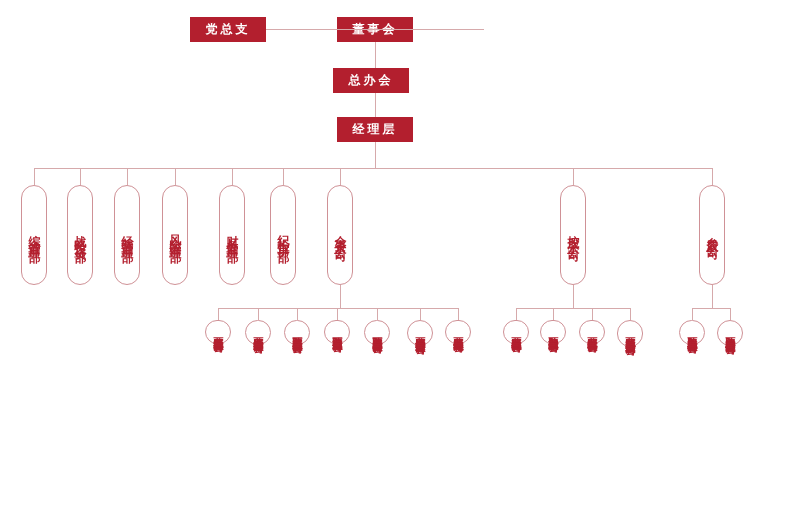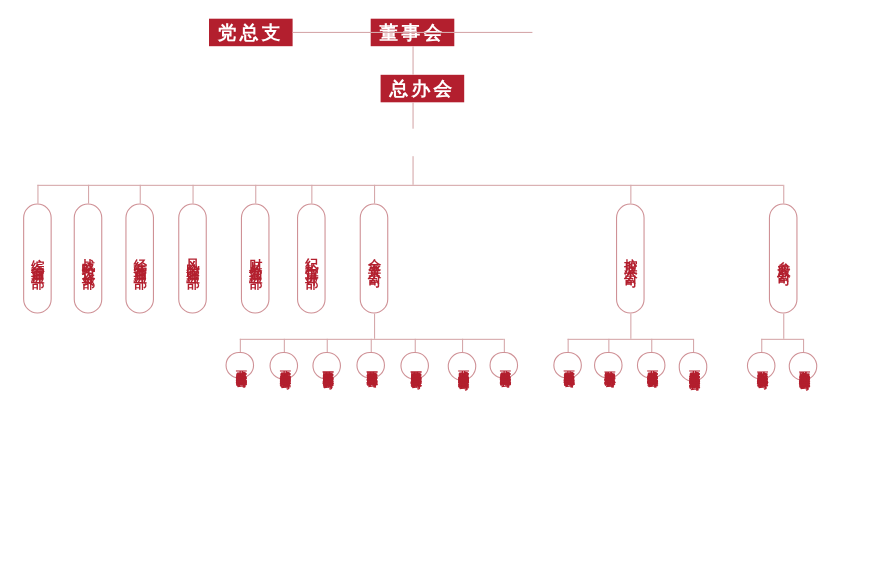--- a/index.html
+++ b/index.html
@@ -8,21 +8,21 @@
     --border:#cf9196;
   }
   html,body{margin:0;padding:0;background:#fff;}
   .canvas{
     position:relative;width:800px;height:513px;background:#fff;overflow:hidden;
     font-family:"Liberation Sans","DejaVu Sans",sans-serif;
   }
   .topbox{
     position:absolute;width:76px;height:25px;background:var(--red);color:#fff;
     display:flex;align-items:center;justify-content:center;
-    font-size:17px;font-weight:bold;letter-spacing:3px;
+    font-size:12px;font-weight:bold;letter-spacing:3px;
   }
   .vbox{
     position:absolute;width:26px;background:#fff;border:1px solid var(--border);
     border-radius:13px;color:var(--red);
     writing-mode:vertical-rl;text-orientation:upright;
     display:flex;align-items:center;justify-content:center;
     box-sizing:border-box;
   }
   .dept{
     top:185px;height:100px;font-size:12px;font-weight:bold;letter-spacing:4px;
@@ -34,21 +34,22 @@
   .h{height:1px;}
   .v{width:1px;}
 </style>
 </head>
 <body>
 
 <div class="canvas">
 
   <div class="topbox" style="left:190px;top:17px">党总支</div>
   <div class="topbox" style="left:337px;top:17px">董事会</div>
-  <div class="topbox" style="left:346px;top:68px">总办会</div>
+  <div class="topbox" style="left:333px;top:68px">总办会</div>
+  <div class="topbox" style="left:337px;top:117px">经理层</div>
 
   <div class="h" style="left:266px;top:29px;width:218px"></div>
   <div class="v" style="left:375px;top:42px;height:26px"></div>
   <div class="v" style="left:375px;top:93px;height:24px"></div>
   <div class="v" style="left:375px;top:142px;height:26px"></div>
 
   <div class="h" style="left:34px;top:168px;width:678px"></div>
   <div class="v" style="left:34px;top:168px;height:17px"></div>
   <div class="v" style="left:80px;top:168px;height:17px"></div>
   <div class="v" style="left:127px;top:168px;height:17px"></div>

